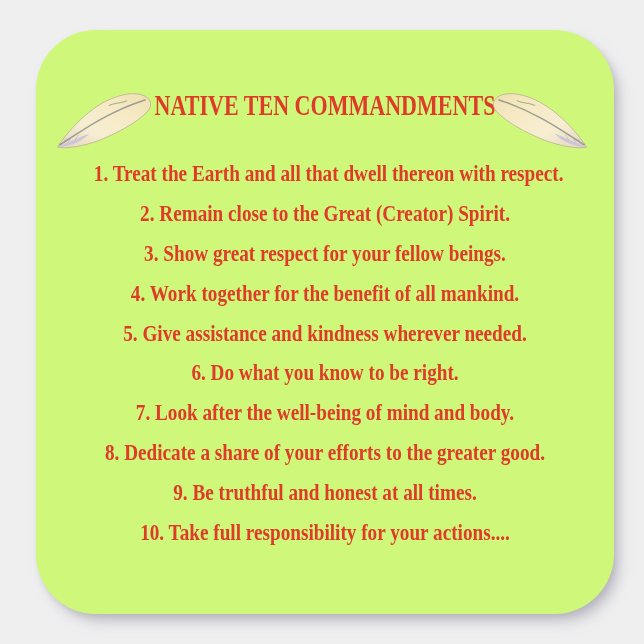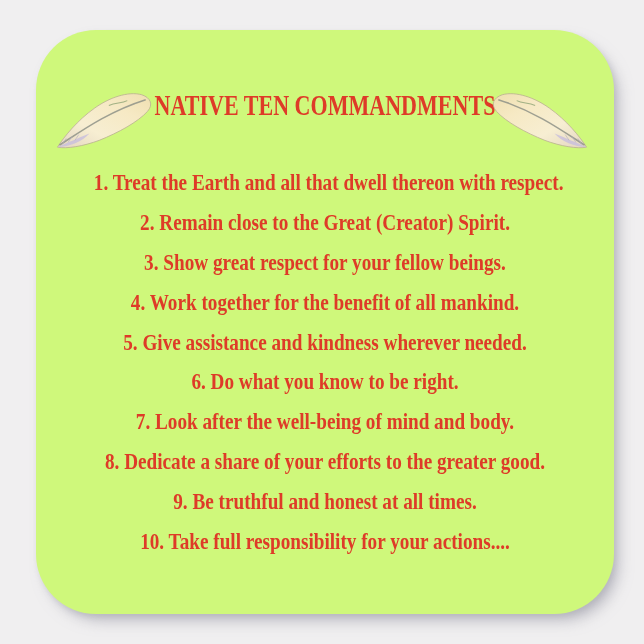--- a/index.html
+++ b/index.html
@@ -52,21 +52,21 @@
     top: 58px;
   }
   .feather.left  { left: 14px; }
   .feather.right { left: 450px; }
   .feather.right svg { transform: scaleX(-1); }
   .feather svg { width: 100%; height: 100%; display: block; }
   .commandments {
     position: absolute;
     left: 0;
     right: 0;
-    top: 133px;
+    top: 124px;
   }
   .cmd {
     height: 39.9px;
     line-height: 39.9px;
     text-align: center;
     font-size: 24px;
     font-weight: bold;
     color: #DE3B28;
     transform: scaleX(0.80);
     transform-origin: center;

